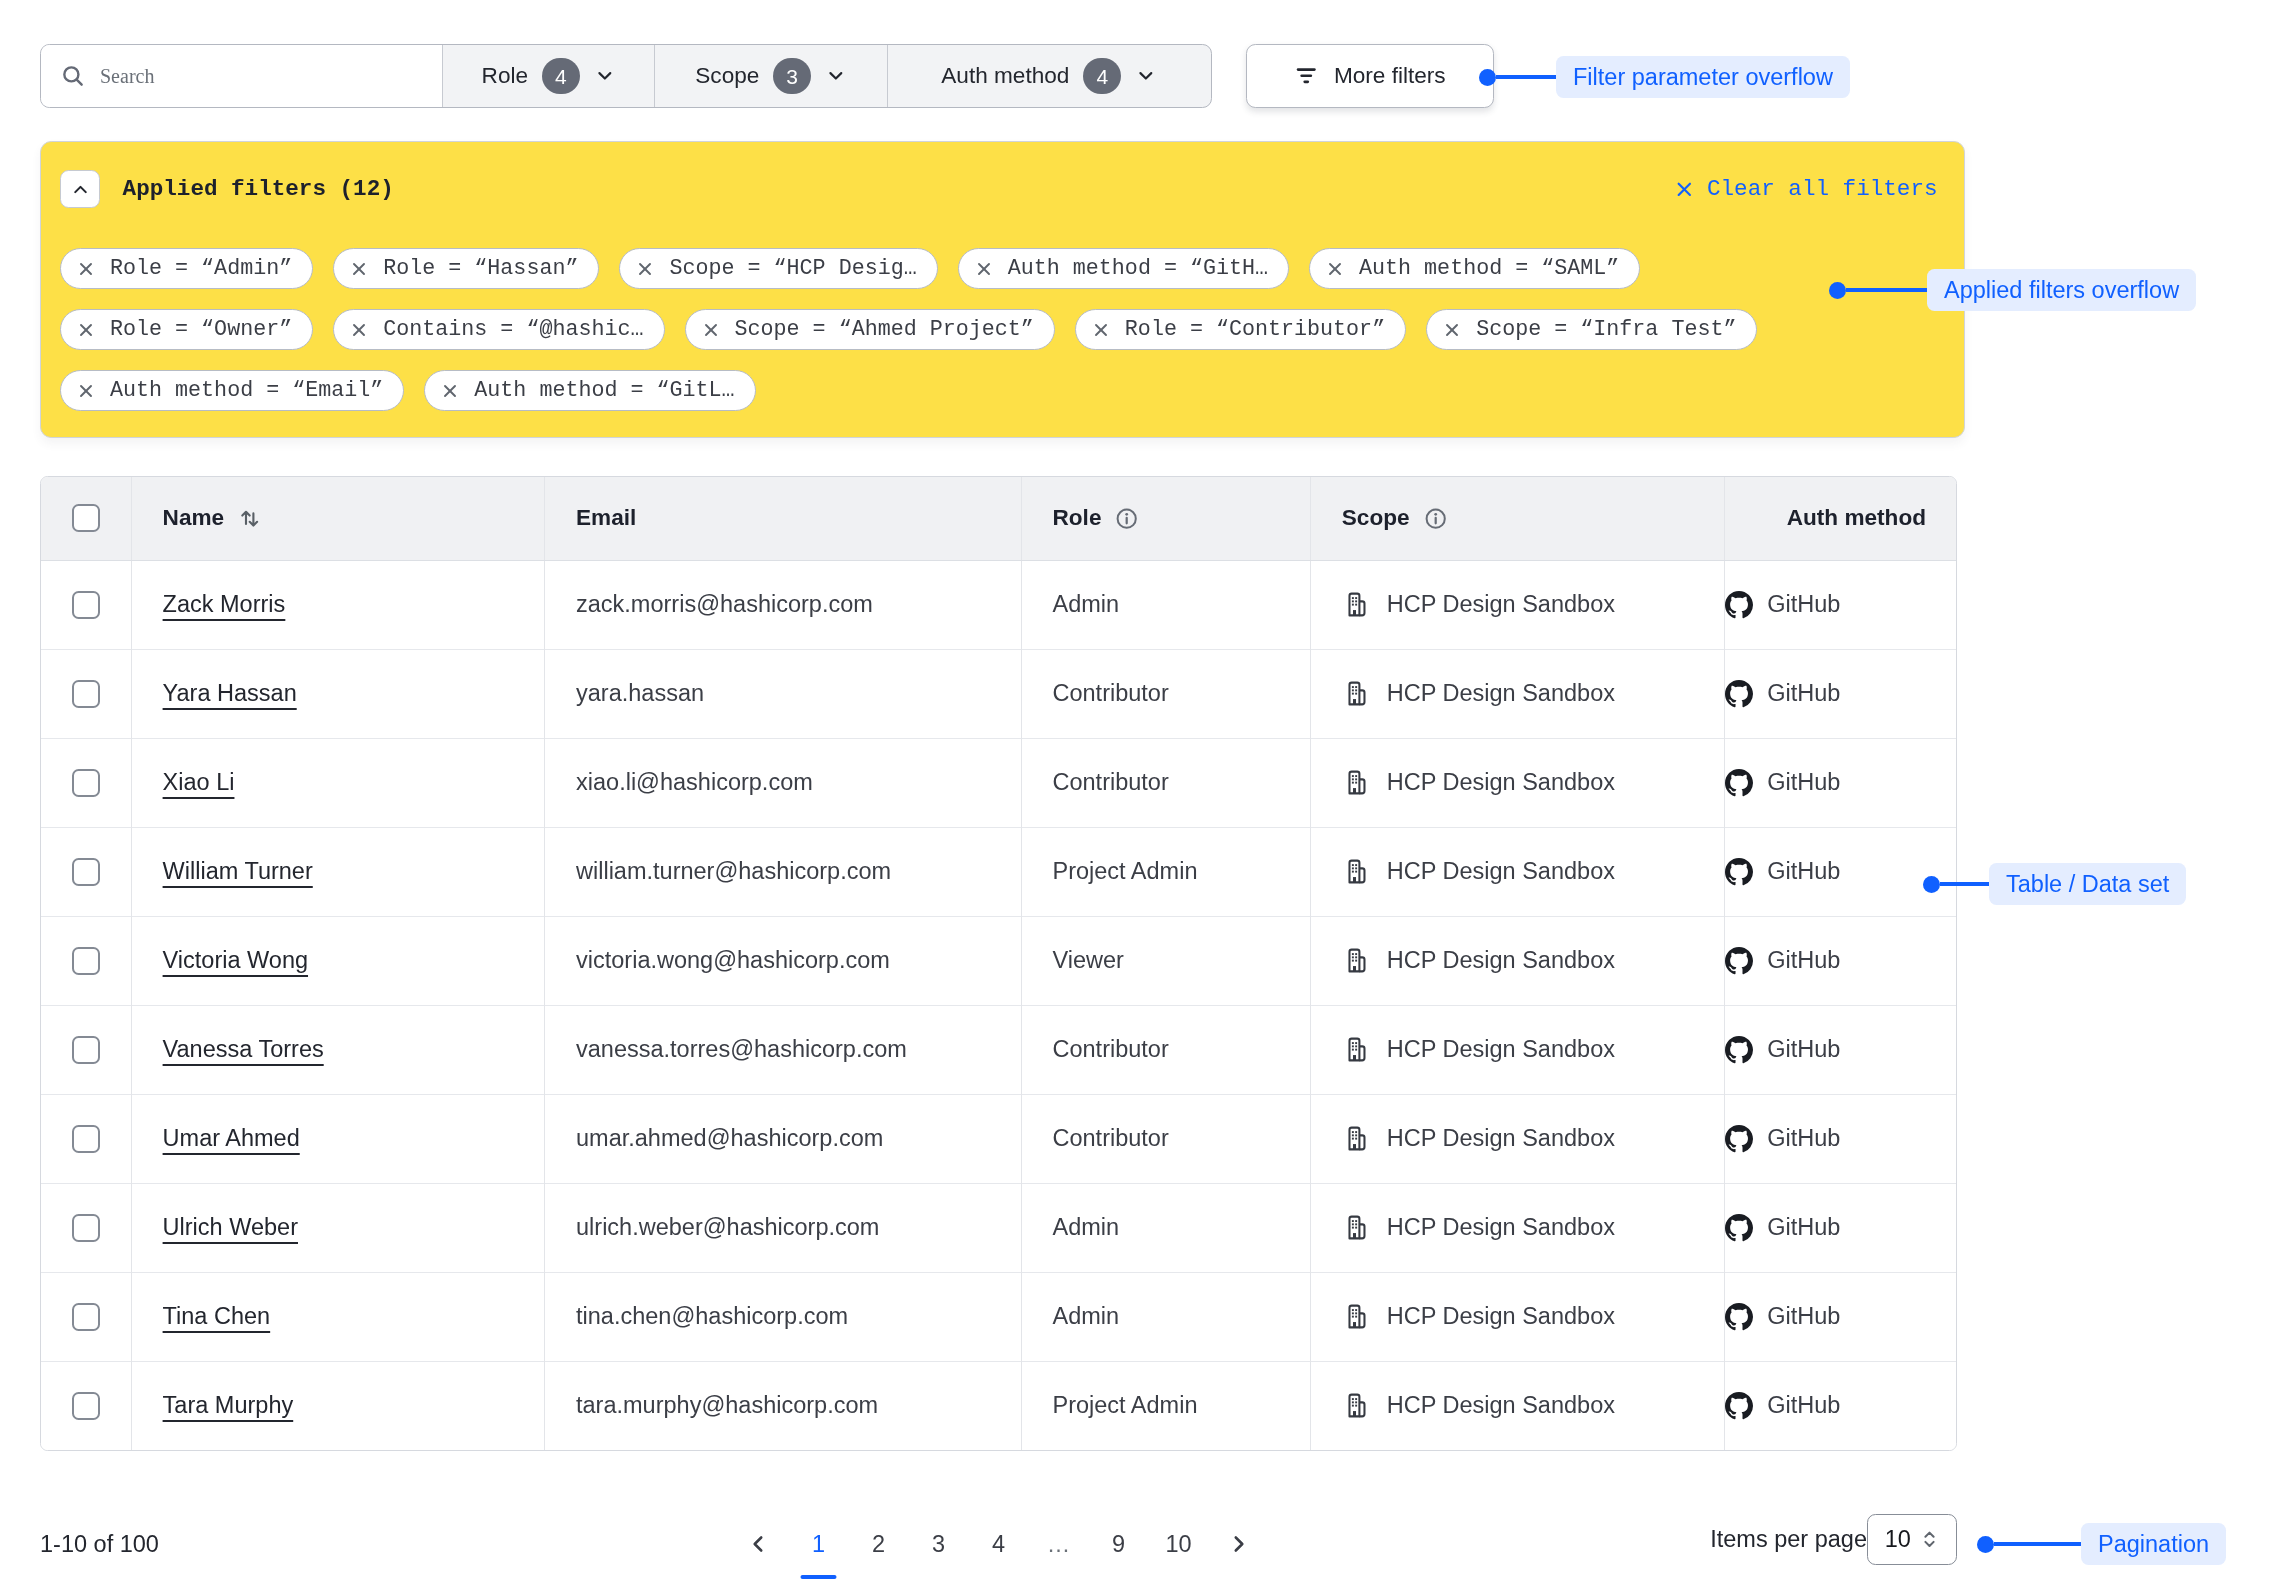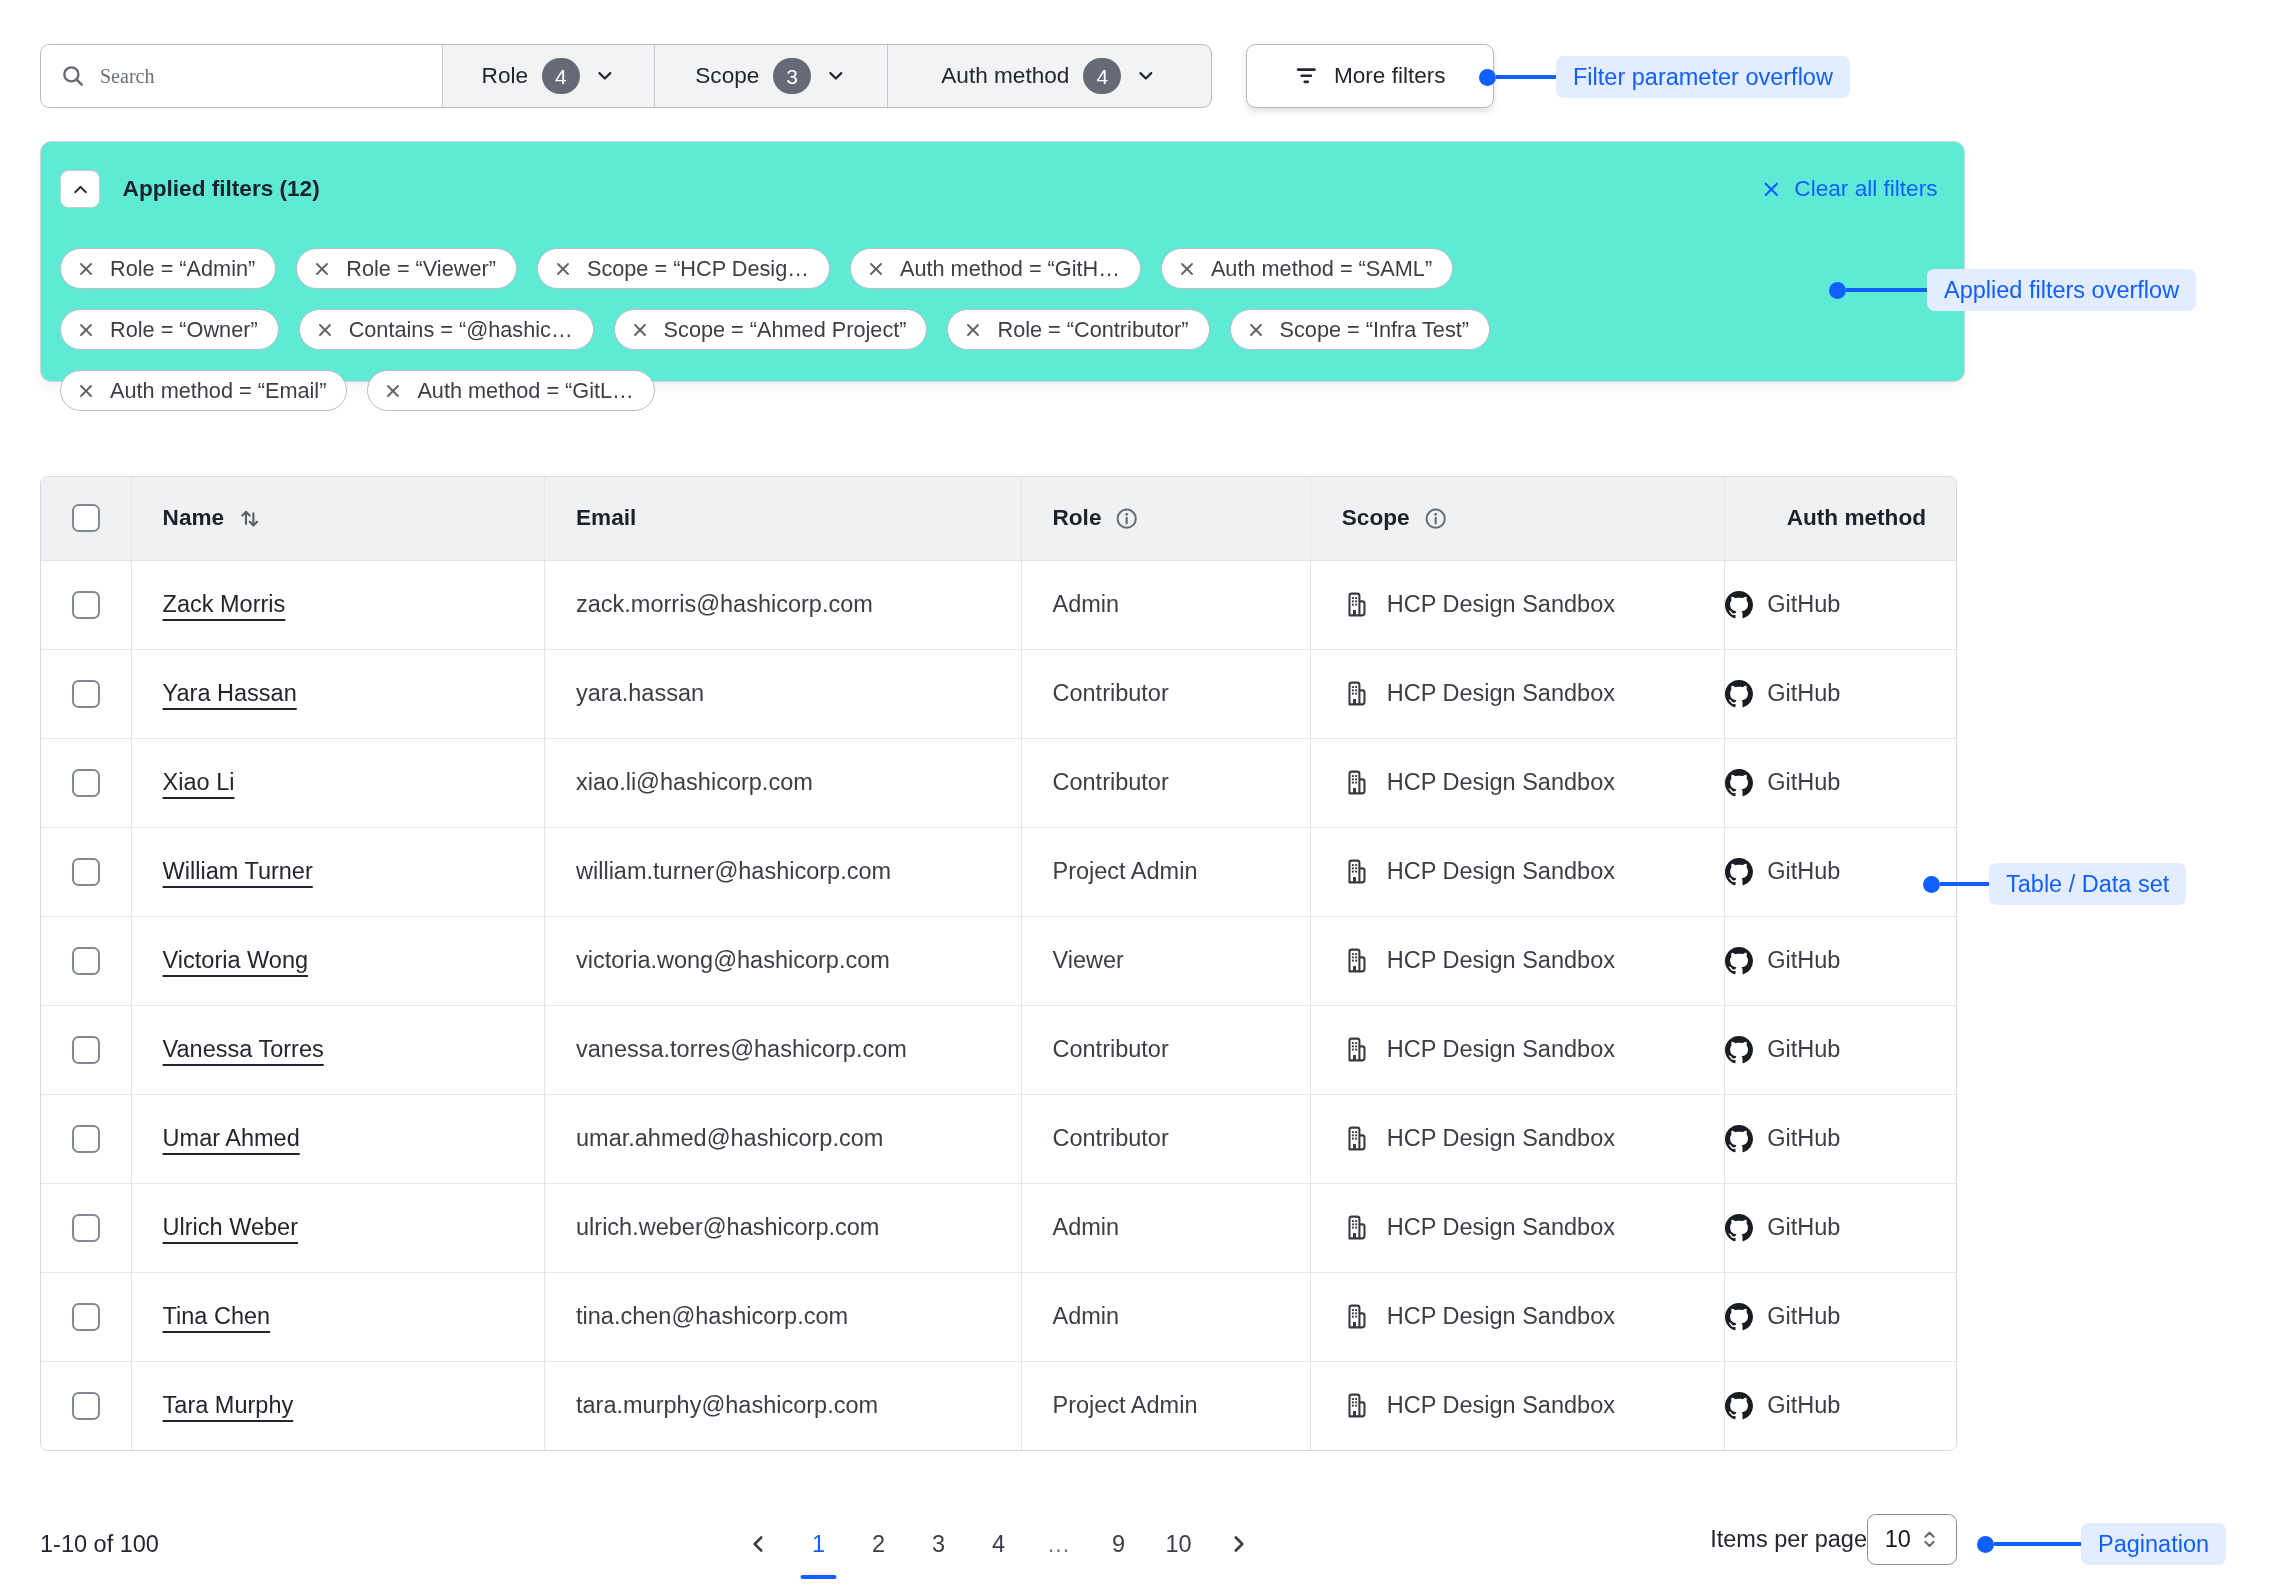--- a/index.html
+++ b/index.html
@@ -35,23 +35,24 @@
   .dd-0{width:212px}.dd-1{width:233px}.dd-2{width:323px}
   .count-badge{background:#656a76;color:#fff;border-radius:941px;font-size:21px;line-height:1;padding:7.5px 13px}
   .more-filters{
     position:absolute;left:1246px;top:44px;width:248px;height:64px;
     border:1.9px solid var(--ctl-border);border-radius:9.4px;background:#fff;
     display:flex;align-items:center;justify-content:center;gap:15px;font-size:22.6px;color:#23262e;
     box-shadow:0 3.8px 6.6px rgba(60,65,80,.14);cursor:pointer;
   }
   
   .panel{
-    position:absolute;left:40px;top:141px;width:1925px;height:241px;background:#5eead4;
+    position:absolute;left:40px;top:141px;width:1925px;height:297px;background:#fde047;
     border:1.9px solid #d0d4da;border-radius:11.3px;box-shadow:0 5.6px 9.4px rgba(60,65,80,.06);
     padding:28px 19px 0 19px;
+    font-family:Liberation Mono, monospace;
   }
   .panel-head{display:flex;align-items:center}
   .collapse-btn{
     width:40px;height:38px;border:1.9px solid #c6cad1;border-radius:8.5px;background:#fff;
     display:flex;align-items:center;justify-content:center;cursor:pointer;
   }
   .panel-title{margin-left:22.6px;font-weight:700;font-size:22.6px;color:var(--ink)}
   .clear-all{margin-left:auto;margin-right:7.5px;display:flex;align-items:center;gap:11.3px;color:var(--blue);font-size:22.6px;cursor:pointer}
   .chips{margin-top:40px;display:flex;flex-direction:column;gap:20px}
   .chip-row{display:flex;gap:20px}
@@ -177,21 +178,21 @@
               <line x1="6" y1="6" x2="18" y2="18"></line>
               <line x1="18" y1="6" x2="6" y2="18"></line>
             </svg>
             <span>Role = “Admin”</span>
           </span>
           <span class="chip">
             <svg width="20" height="20" viewBox="0 0 24 24" fill="none" stroke="#60666e" stroke-width="2.3" stroke-linecap="round">
               <line x1="6" y1="6" x2="18" y2="18"></line>
               <line x1="18" y1="6" x2="6" y2="18"></line>
             </svg>
-            <span>Role = “Viewer”</span>
+            <span>Role = “Hassan”</span>
           </span>
           <span class="chip">
             <svg width="20" height="20" viewBox="0 0 24 24" fill="none" stroke="#60666e" stroke-width="2.3" stroke-linecap="round">
               <line x1="6" y1="6" x2="18" y2="18"></line>
               <line x1="18" y1="6" x2="6" y2="18"></line>
             </svg>
             <span>Scope = “HCP Desig…</span>
           </span>
           <span class="chip">
             <svg width="20" height="20" viewBox="0 0 24 24" fill="none" stroke="#60666e" stroke-width="2.3" stroke-linecap="round">

